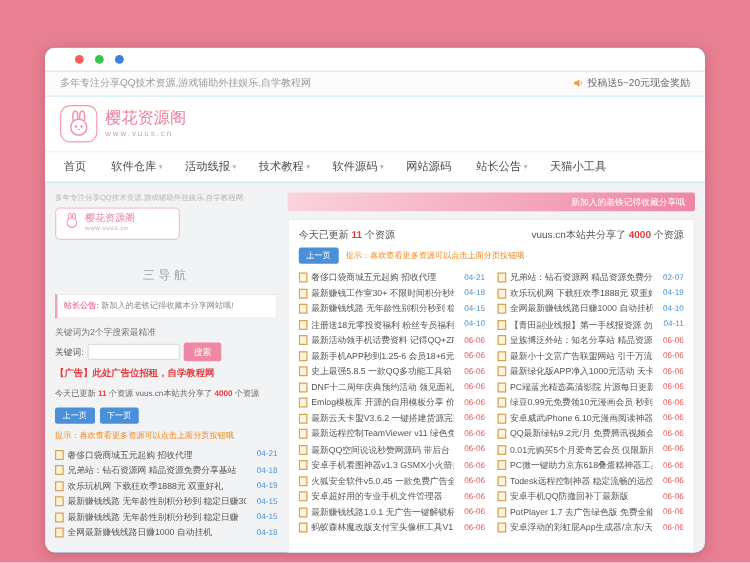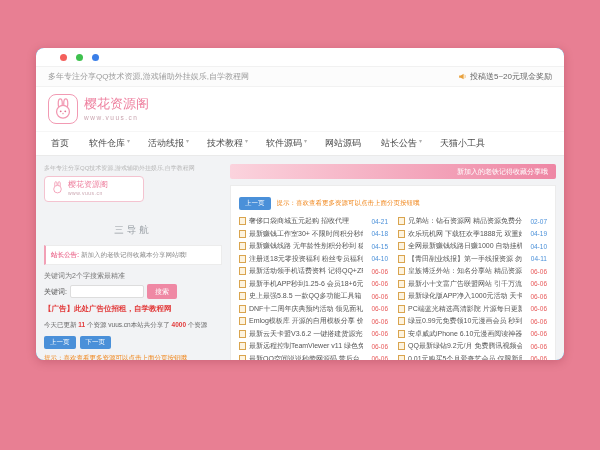--- a/index.html
+++ b/index.html
@@ -2,41 +2,41 @@
 <html><head>
 <meta charset="utf-8">
 <style>
   html,body{margin:0;padding:0;}
   body{
     width:600px;height:450px;overflow:hidden;position:relative;
     background:#e87f93;
     font-family:"Liberation Sans","DejaVu Sans",sans-serif;
   }
   .window{
-    position:absolute;left:36px;top:48px;width:528px;height:312px;
+    position:absolute;left:36px;top:38px;width:528px;height:404px;
     background:#0ea5e9;border-radius:8px;overflow:hidden;
     box-shadow:0 2px 10px rgba(120,20,40,.25);
   }
   
   .titlebar{height:18px;display:flex;align-items:center;padding-left:24px;gap:9px;border-bottom:1px solid #f1f1f1;background:#fff;}
   .dot{width:7px;height:7px;border-radius:50%;}
   .dot.red{background:#f4605c;} .dot.green{background:#3ec14e;} .dot.blue{background:#3a7fe8;}
   
   .topbar{height:19px;display:flex;justify-content:space-between;align-items:center;padding:0 12px;background:#fcfcfc;border-bottom:1px solid #f2f2f2;font-size:8px;color:#9b9b9b;}
   .topbar-right{display:flex;align-items:center;gap:3px;color:#666;cursor:pointer;}
   
   .header{height:44px;display:flex;align-items:center;padding:0 12px;background:#fff;}
   .logo{display:flex;align-items:center;gap:6px;cursor:pointer;}
   .bunny-badge{width:30px;height:30px;border-radius:8px;background:#fff;border:1.5px solid #f29ab3;display:flex;align-items:center;justify-content:center;box-sizing:border-box;}
   .logo-text{display:flex;flex-direction:column;line-height:1.1;}
   .logo-name{color:#ee7f9e;font-weight:normal;font-size:13px;}
   .logo-url{color:#c9a4af;font-size:6.5px;letter-spacing:1.5px;margin-top:2px;}
   
   .nav{height:23px;display:flex;align-items:center;padding:0 6px;border-top:1px solid #f6f6f6;border-bottom:1px solid #eaeaea;background:#fff;font-size:9px;color:#4a4a4a;}
-  .nav .item{padding:0 9px;display:flex;align-items:flex-start;gap:2px;cursor:pointer;white-space:nowrap;}
+  .nav .item{padding:0 9px;display:flex;align-items:center;gap:2px;cursor:pointer;white-space:nowrap;}
   .nav .caret{font-size:6px;color:#b0b0b0;}
   
   .content{background:#f2f3f5;height:300px;display:flex;padding:8px 8px 0 8px;gap:8px;box-sizing:border-box;overflow:hidden;}
   
   .sidebar{width:178px;flex:none;min-width:0;}
   .mini-top{font-size:6px;color:#b7b7b7;white-space:nowrap;overflow:hidden;}
   .mini-logo{margin-top:3px;background:#fff;border:1px solid #f4c3d0;border-radius:4px;width:100px;padding:3px 6px;display:flex;gap:4px;align-items:center;box-sizing:border-box;cursor:pointer;}
   .mini-logo .logo-name{font-size:8px;}
   .mini-logo .logo-url{font-size:5px;letter-spacing:.5px;margin-top:1px;}
   .nav-toggle{text-align:center;color:#9aa0a6;font-size:9.5px;margin:22px 0 8px;letter-spacing:3px;cursor:pointer;}
@@ -243,20 +243,32 @@
           </div>
         </div>
     </div>
 
     <div class="main">
       <div class="notice-strip">
         <span>新加入的老铁记得收藏分享哦</span>
       </div>
 
       <div class="panel">
+        <div class="panel-stats">
+          <span>
+            <span>今天已更新</span>
+            <b class="num">11</b>
+            <span>个资源</span>
+          </span>
+          <span>
+            <span>vuus.cn本站共分享了</span>
+            <b class="num">4000</b>
+            <span>个资源</span>
+          </span>
+        </div>
 
         <div class="panel-pager">
           <span class="pill">上一页</span>
           <span class="tip-orange" style="margin-top:0">提示：喜欢查看更多资源可以点击上面分页按钮哦</span>
         </div>
 
         <div class="cols">
           <div class="rlist">
 
               <div class="row">

